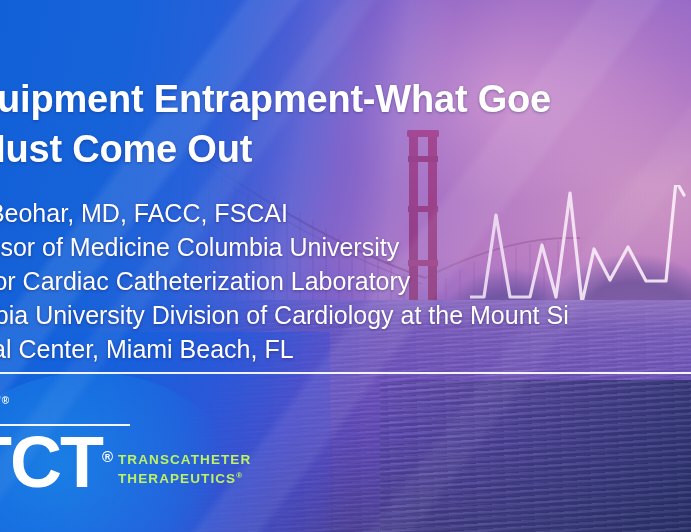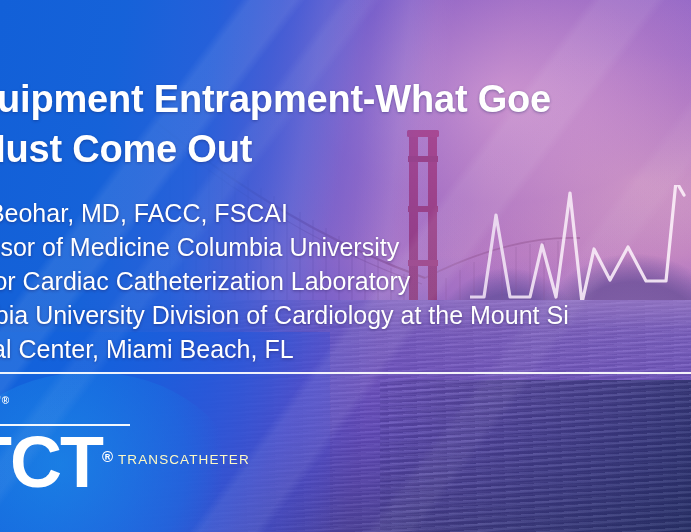--- a/index.html
+++ b/index.html
@@ -221,24 +221,24 @@
   }
   #tct-mark .reg {
     font-size: 15px;
     vertical-align: super;
     letter-spacing: 0;
   }
   #tct-words {
     position: absolute;
     left: 148px; top: 58px;
     font-size: 13.5px;
-    font-weight: normal;
+    font-weight: bold;
     line-height: 1.42;
     letter-spacing: 1.1px;
-    color: #fef9c3;
+    color: #bef264;
   }
   #tct-words .reg {
     font-size: 8px;
     vertical-align: super;
   }
 </style>
 </head>
 <body>
 
 <div id="slide">
@@ -348,16 +348,17 @@
   </div>
 
   <div id="divider"></div>
 
   <div id="logo">
     <div id="crf-mark"><span>RF</span><span class="reg">®</span></div>
     <div id="crf-rule"></div>
     <div id="tct-mark"><span>TCT</span><span class="reg">®</span></div>
     <div id="tct-words">
       <div>TRANSCATHETER</div>
+      <div><span>THERAPEUTICS</span><span class="reg">®</span></div>
     </div>
   </div>
 
 </div>
 
 </body></html>

